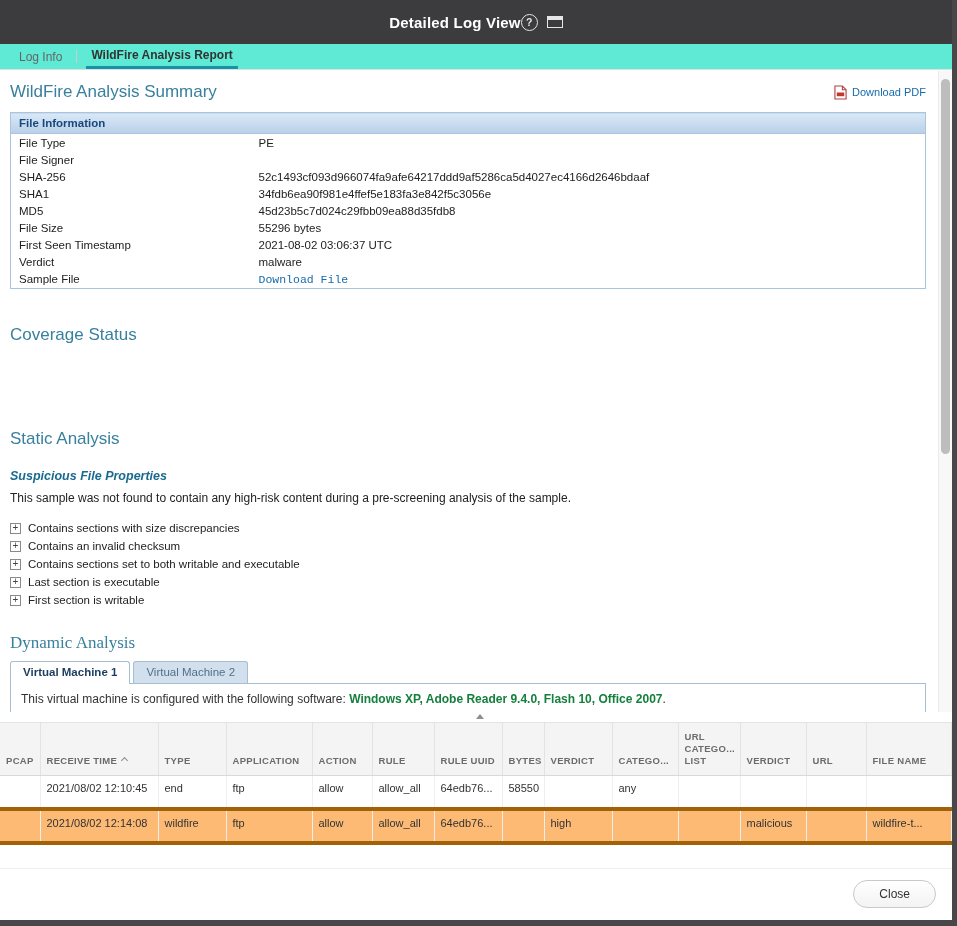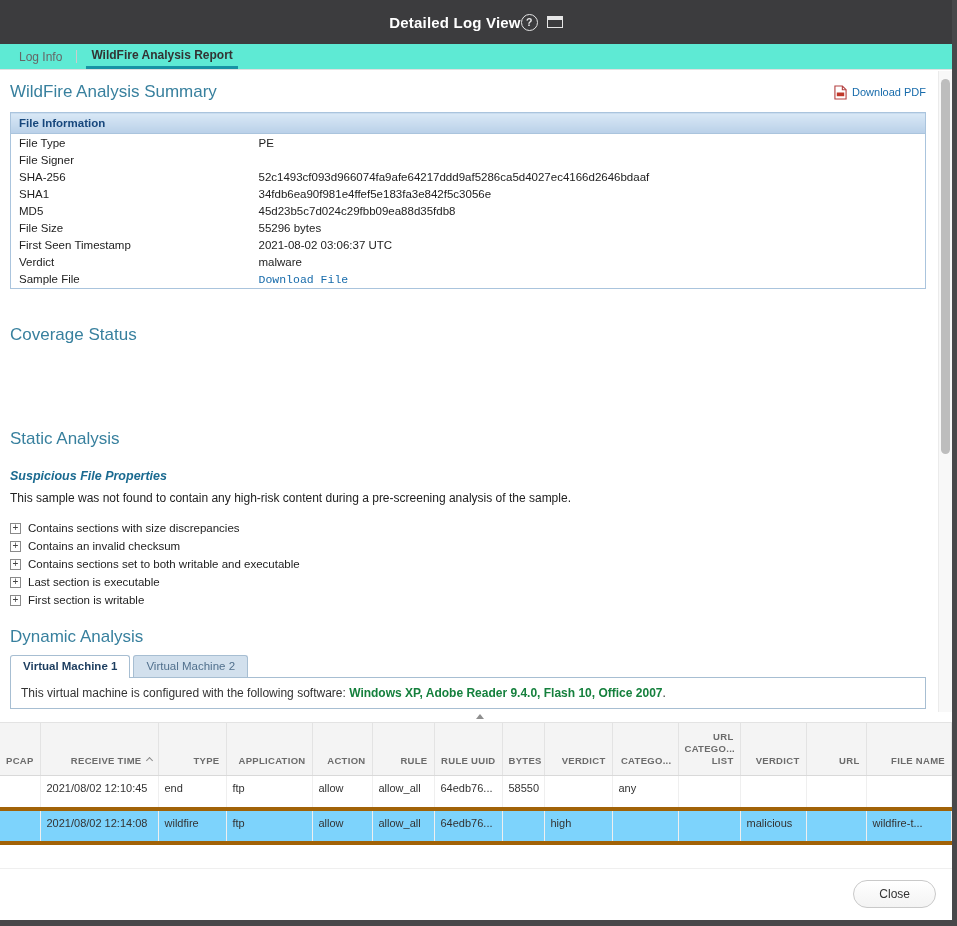--- a/index.html
+++ b/index.html
@@ -40,41 +40,41 @@
   .verdict-val { color:#66923d; }
   .link { color:#176bab; cursor:pointer;font-family:Liberation Mono, monospace; }
 
   h2.coverage-h { margin-top:36px; }
   h2.static-h { margin-top:84px; }
   h3.sub { font-size:12.5px; color:#1a6a90; font-style:italic; font-weight:700; margin:20px 0 0; }
   p.desc { font-size:12px; color:#222; margin:8px 0 0; }
   .sfp-list { margin-top:14px; }
   .sfp-item { display:flex; align-items:center; gap:7px; height:18px; font-size:11.5px; color:#222; }
   .plus-box { width:11px; height:11px; border:1px solid #8a8a8a; display:flex; align-items:center; justify-content:center; font-size:10px; line-height:1; color:#444; background:#fff; cursor:pointer; flex:none; }
-  h2.dynamic-h { margin-top:18px; }
+  h2.dynamic-h { margin-top:24px;font-family:Liberation Serif, serif; }
 
   .vm-tabs { display:flex; margin-top:8px; position:relative; z-index:1; }
   .vm-tab { font-size:11.5px; padding:4px 12px 5px; border:1px solid #a7bed2; border-bottom:0; border-radius:3px 3px 0 0; background:#d2e0ed; color:#51708d; margin-right:3px; cursor:pointer; }
   .vm-tab.active { background:#fff; color:#1c3d5f; font-weight:700; margin-bottom:-1px; padding-bottom:6px; }
   .vm-box { border:1px solid #a7bed2; background:#fff; padding:8px 10px; font-size:12px; color:#333; height:32px; position:relative; z-index:0; }
   .vm-box b { color:#15803d; }
 
   .scrollbar { position:absolute; top:71px; right:0; width:14px; height:643px; background:#f8f8f8; border-left:1px solid #ebebeb; }
   .scroll-thumb { position:absolute; top:8px; left:2px; width:9px; height:375px; background:#bdbdbd; border-radius:5px; cursor:pointer; }
 
   
   .splitter { height:10px; position:relative; background:#fff; cursor:row-resize; }
   .up-arrow { position:absolute; left:50%; top:2px; width:0; height:0; border-left:4px solid transparent; border-right:4px solid transparent; border-bottom:5px solid #8e8e8e; }
 
   
   .log-wrap { height:146px; overflow:hidden; border-top:1px solid #e3e3e3; background:#fff; }
   table.log { width:100%; table-layout:fixed; border-collapse:collapse; }
-  table.log th { height:52px; padding:4px 6px 8px; vertical-align:bottom; background:#f4f4f4; border-right:1px solid #e3e3e3; border-bottom:1px solid #d9d9d9; font-size:9.5px; color:#6b6b6b; font-weight:700; text-align:right; line-height:12px; letter-spacing:.3px; overflow:hidden; cursor:pointer;margin-top:18px; }
+  table.log th { height:52px; padding:4px 6px 8px; vertical-align:bottom; background:#f4f4f4; border-right:1px solid #e3e3e3; border-bottom:1px solid #d9d9d9; font-size:9.5px; color:#6b6b6b; font-weight:700; text-align:left; line-height:12px; letter-spacing:.3px; overflow:hidden; cursor:pointer;margin-top:18px; }
   table.log td { height:34px; padding:6px; vertical-align:top; font-size:11px; color:#333; border-right:1px solid #efefef; border-bottom:4px solid #a16207; line-height:13px; overflow:hidden; }
-  table.log tr.alt td { background:#7dd3fc; }
+  table.log tr.alt td { background:#fdba74; }
   .sort-caret { display:inline-block; width:5px; height:5px; border-left:1.5px solid #8a8a8a; border-top:1.5px solid #8a8a8a; transform:rotate(45deg); margin-left:5px; margin-bottom:1px; }
 
   
   .footer { height:51px; display:flex; justify-content:flex-end; align-items:center; padding:0 16px; background:#fff; border-top:1px solid #efefef; }
   .close-btn { padding:6px 25px; font-size:12px; color:#333; background:linear-gradient(#fff,#f3f3f3); border:1px solid #c9c9c9; border-radius:15px; cursor:pointer; font-family:inherit; }
 </style>
 </head>
 <body>
 
 <div class="dialog">

